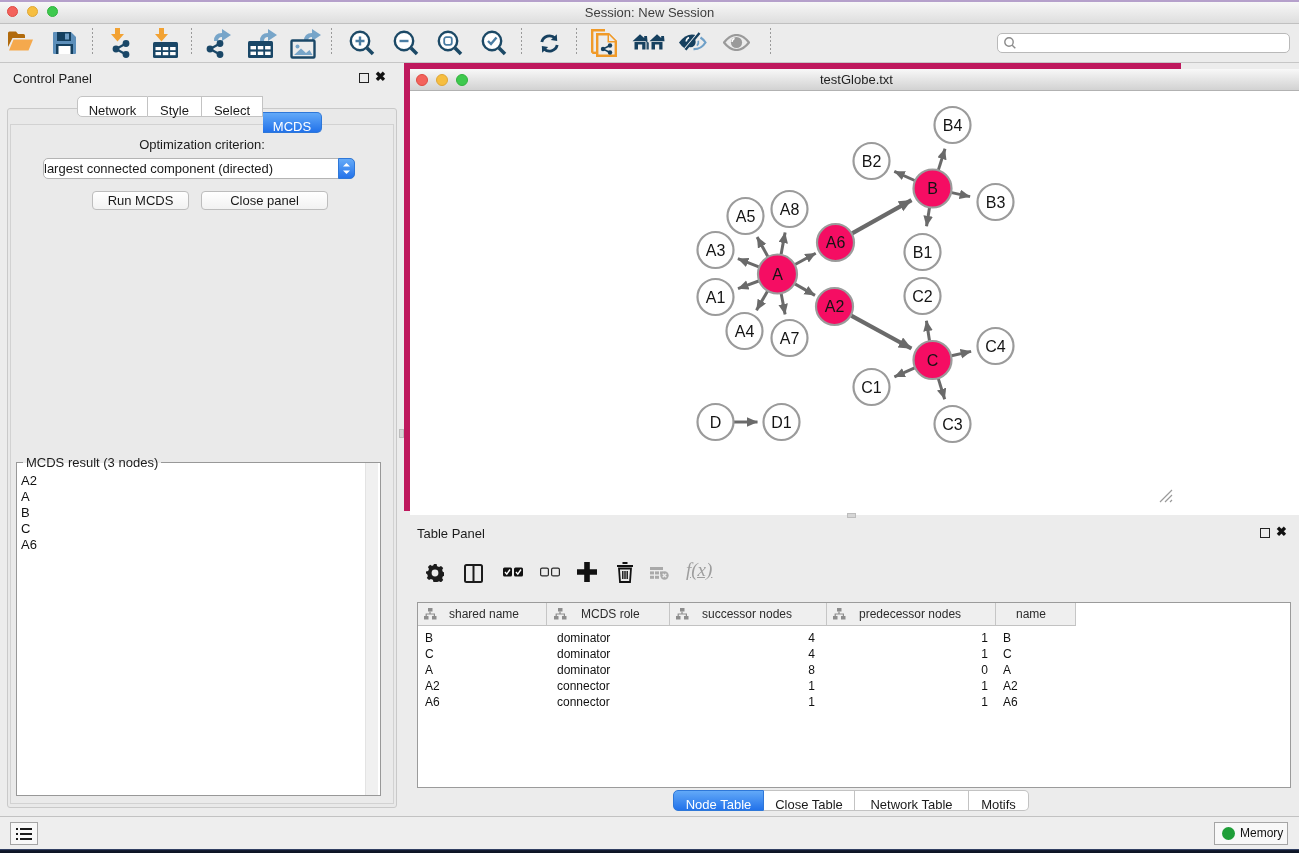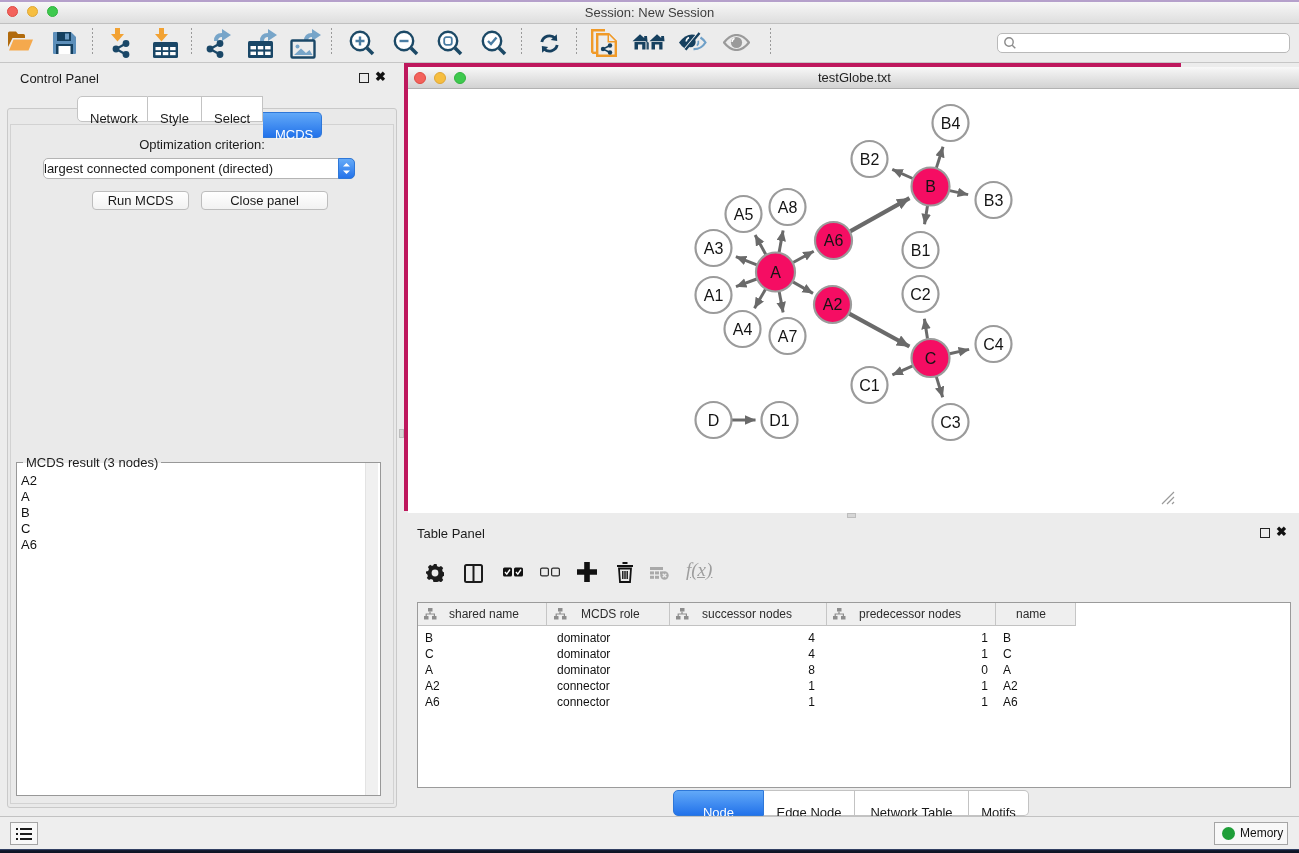--- a/index.html
+++ b/index.html
@@ -12,45 +12,45 @@
 
 #purple { left:0; top:0; width:1299px; height:2px; background:#b5a0cb; }
 #titlebar { left:0; top:2px; width:1299px; height:22px;
   background:linear-gradient(#f7f7f7,#dedede); border-bottom:1px solid #c0c0c0;
   text-align:center; font-size:13px; color:#3e3e3e; line-height:21px; }
 .tl { position:absolute; border-radius:50%; }
 #toolbar { left:0; top:25px; width:1299px; height:38px; background:#ececec; border-bottom:1px solid #c6c6c6; }
 #search { left:997px; top:33px; width:293px; height:20px; background:#fff;
   border:1px solid #b9b9b9; border-radius:5px; }
 
-#cp-title { left:20px; top:71px; font-size:13px; color:#1c1c1c; }
+#cp-title { left:13px; top:71px; font-size:13px; color:#1c1c1c; }
 .float-ic { position:absolute; width:10px; height:10px; border:1.6px solid #222; background:transparent; }
 .x-ic { position:absolute; font-size:13px; font-weight:bold; color:#111; }
 #cp-outer { left:7px; top:108px; width:390px; height:700px; border:1px solid #c9c9c9; border-radius:3px; background:#e9e9e9; }
 #cp-inner { left:10px; top:124px; width:384px; height:680px; border:1px solid #d2d2d2; background:#eaeaea; }
 #tabs { left:77px; top:96px; height:21px; display:flex; }
 .tab { height:21px; font-size:13px; line-height:20px; text-align:center; color:#1a1a1a;
-  background:#fff; border:1px solid #c3c3c3; border-left:none; padding:12px; }
+  background:#fff; border:1px solid #c3c3c3; border-left:none; padding:4px; }
 .tab.first { border-left:1px solid #c3c3c3; border-radius:5px 0 0 5px; }
 .tab.last { border-radius:0 5px 5px 0; }
 .tab.active { background:linear-gradient(#62a9f8,#2272ea); color:#fff; border-color:#2e77d8; }
 #optlabel { left:11px; top:137px; width:382px; text-align:center; font-size:13px; color:#1c1c1c; }
 #combo { left:43px; top:158px; width:312px; height:21px; background:#fff; border:1px solid #b4b4b4;
   border-radius:5px; font-size:13px; color:#1a1a1a; line-height:19px; }
 #combo-btn { left:338px; top:158px; width:17px; height:21px; border-radius:0 5px 5px 0;
   background:linear-gradient(#66abf8,#2473ea); border:1px solid #2e77d8; }
 .btn { position:absolute; height:19px; background:linear-gradient(#ffffff,#f2f2f2); border:1px solid #bdbdbd;
   border-radius:4px; font-size:13px; color:#1a1a1a; text-align:center; line-height:17px; }
 #groupbox { left:16px; top:462px; width:365px; height:334px; border:1px solid #989898; }
 #grouplabel { left:23px; top:455px; background:linear-gradient(#eaeaea 0 55%,#ffffff 55% 100%); padding:0 3px; font-size:13px; color:#1c1c1c; }
 #listbox { left:17px; top:463px; width:363px; height:332px; background:#fff; font-size:13px; color:#111; }
 #listbox div { padding-left:4px; height:16px; line-height:16px; }
 #scrolltrack { left:365px; top:463px; width:13px; height:332px; background:#f0f0f0; border-left:1px solid #e3e3e3; }
 
-#netwin { left:404px; top:63px; width:777px; height:448px; border:4px solid #be185d; background:#fff; }
+#netwin { left:404px; top:63px; width:777px; height:448px; border:6px solid #be185d; background:#fff; }
 #nettitle { left:0; top:0; width:893px; height:22px; background:linear-gradient(#f8f8f8,#d2d2d2);
   border-bottom:1px solid #b2b2b2; text-align:center; font-size:13px; color:#1f1f1f; line-height:21px; }
 #netcanvas { left:0; top:22px; width:893px; height:424px; background:#fff; }
 
 #tp-title { left:417px; top:526px; font-size:13px; color:#1c1c1c; }
 #tp-table { left:417px; top:602px; width:874px; height:186px; background:#fff; border:1px solid #9b9b9b; }
 #bt-tabs { left:673px; top:790px; height:21px; display:flex; position:absolute; }
 
 #statusbar { left:0; top:816px; width:1299px; height:33px; background:#eeeeee; border-top:1px solid #c2c2c2; }
 #darkstrip { left:0; top:849px; width:1299px; height:4px; background:linear-gradient(#41537c,#10182b 40%,#0c1322); }
@@ -472,21 +472,21 @@
 <text x="7" y="79">A6</text>
         <text x="139" y="79">connector</text>
         <text x="397" y="79" text-anchor="end">1</text>
         <text x="570" y="79" text-anchor="end">1</text>
         <text x="585" y="79">A6</text>
 </g>
 </svg>
 </div>
 <div id="bt-tabs">
   <div class="tab first active" style="width:91px;">Node Table</div>
-  <div class="tab" style="width:91px;">Edge Node</div>
+  <div class="tab" style="width:91px;">Close Table</div>
   <div class="tab" style="width:114px;">Network Table</div>
   <div class="tab last" style="width:60px;">Motifs</div>
 </div>
 
 <div class="abs" style="left:399px;top:429px;width:5px;height:9px;background:#d6d6d6;border:1px solid #bdbdbd;"></div>
 <div class="abs" style="left:847px;top:513px;width:9px;height:5px;background:#d6d6d6;border:1px solid #bdbdbd;"></div>
 
 <div id="statusbar" class="abs"></div>
 <div class="sbtn" style="left:10px;top:822px;width:28px;height:23px;"></div>
 <svg class="icon" style="left:16px;top:828px" width="16" height="12" viewBox="0 0 16 12">

